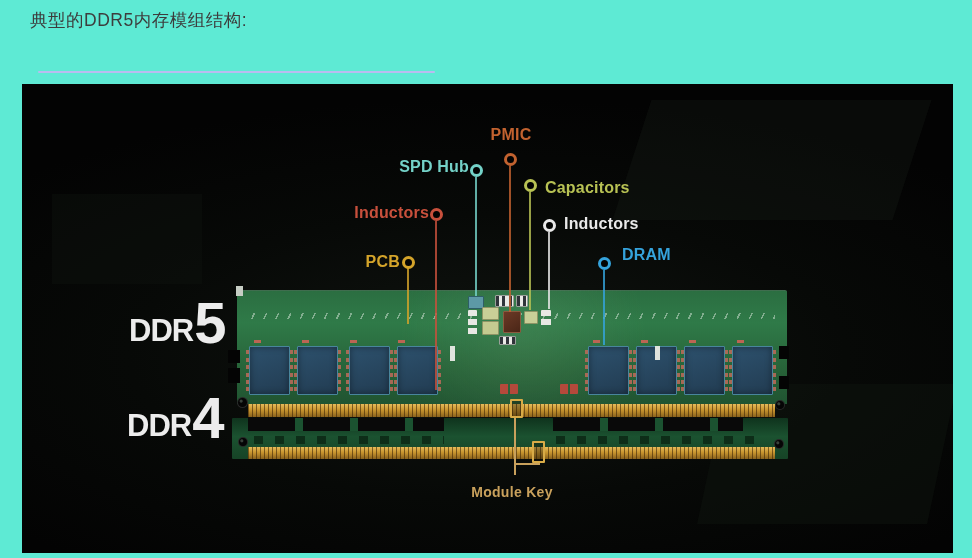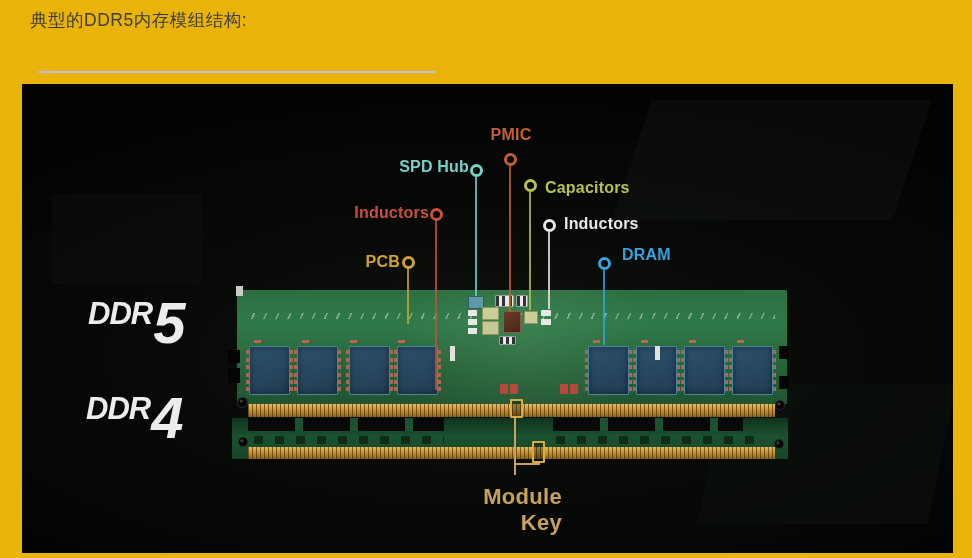--- a/index.html
+++ b/index.html
@@ -1,18 +1,18 @@
 <!DOCTYPE html>
 <html><head>
 <meta charset="utf-8">
 <style>
   * { margin:0; padding:0; box-sizing:border-box; }
   html,body { width:972px; height:558px; background:#ffffff; overflow:hidden;
               font-family:"Liberation Sans", sans-serif; }
-  .page { position:relative; width:972px; height:558px; background:#eab308; }
+  .page { position:relative; width:972px; height:558px; background:#5eead4; }
 
   .title { position:absolute; left:30px; top:8px; font-size:17.5px; font-weight:500;
            color:#3d3d3d; letter-spacing:.5px; }
   .accent-line { position:absolute; left:38px; top:71px; width:397px; height:2px;
                  background:#b9bcf0; border-radius:2px; }
 
   
   .photo { position:absolute; left:22px; top:84px; width:931px; height:469px; overflow:hidden;
            background:
              radial-gradient(ellipse 70% 55% at 50% 58%, #101410 0%, #070907 55%, #030303 100%),
@@ -94,26 +94,26 @@
   .dcomp { position:absolute; top:352px; height:8px; z-index:2; opacity:.95;
            background:repeating-linear-gradient(90deg,#0d2b17 0 9px, transparent 9px 21px); }
   .dcomp.left { left:232px; width:190px; } .dcomp.right { left:534px; width:200px; }
 
   
   .keybox { position:absolute; border:2px solid #d8ab47; background:rgba(20,14,2,.35); z-index:6; border-radius:1px; }
   .key5 { left:488px; top:315px; width:13px; height:19px; }
   .key4 { left:510px; top:357px; width:13px; height:22px; }
   .mk-vline { position:absolute; left:492px; top:334px; width:2px; height:57px; background:#c9a15c; z-index:6; }
   .mk-hline { position:absolute; left:493px; top:379px; width:25px; height:2px; background:#c9a15c; z-index:6; }
-  .mk-text { position:absolute; left:440px; top:400px; width:100px; text-align:right;
-             font-size:22px; font-weight:700; color:#c9a15c; z-index:7; letter-spacing:.3px; }
-
-  
-  .mod-label { position:absolute; display:flex; align-items:flex-start; color:#ececec;
-               font-style:italic; font-weight:800; z-index:5; letter-spacing:-1px; }
+  .mk-text { position:absolute; left:440px; top:400px; width:100px; text-align:center;
+             font-size:14px; font-weight:700; color:#c9a15c; z-index:7; letter-spacing:.3px; }
+
+  
+  .mod-label { position:absolute; display:flex; align-items:flex-end; color:#ececec;
+               font-weight:800; z-index:5; letter-spacing:-1px;margin-left:41px; }
   .mod-label .prefix { font-size:31px; line-height:.92; }
   .mod-label .num    { font-size:58px; line-height:.78; margin-left:1px; }
   .ml5 { left:66px; top:216px; } .ml4 { left:64px; top:311px; }
 
   
   .co-text { position:absolute; font-size:16px; font-weight:700; color:var(--c);
              letter-spacing:.2px; z-index:7; white-space:nowrap; }
   .ring { position:absolute; width:13px; height:13px; border:3px solid var(--c); border-radius:50%;
           background:rgba(0,0,0,.6); z-index:7; }
   .lead { position:absolute; width:2px; background:var(--c); opacity:.82; z-index:6; }

